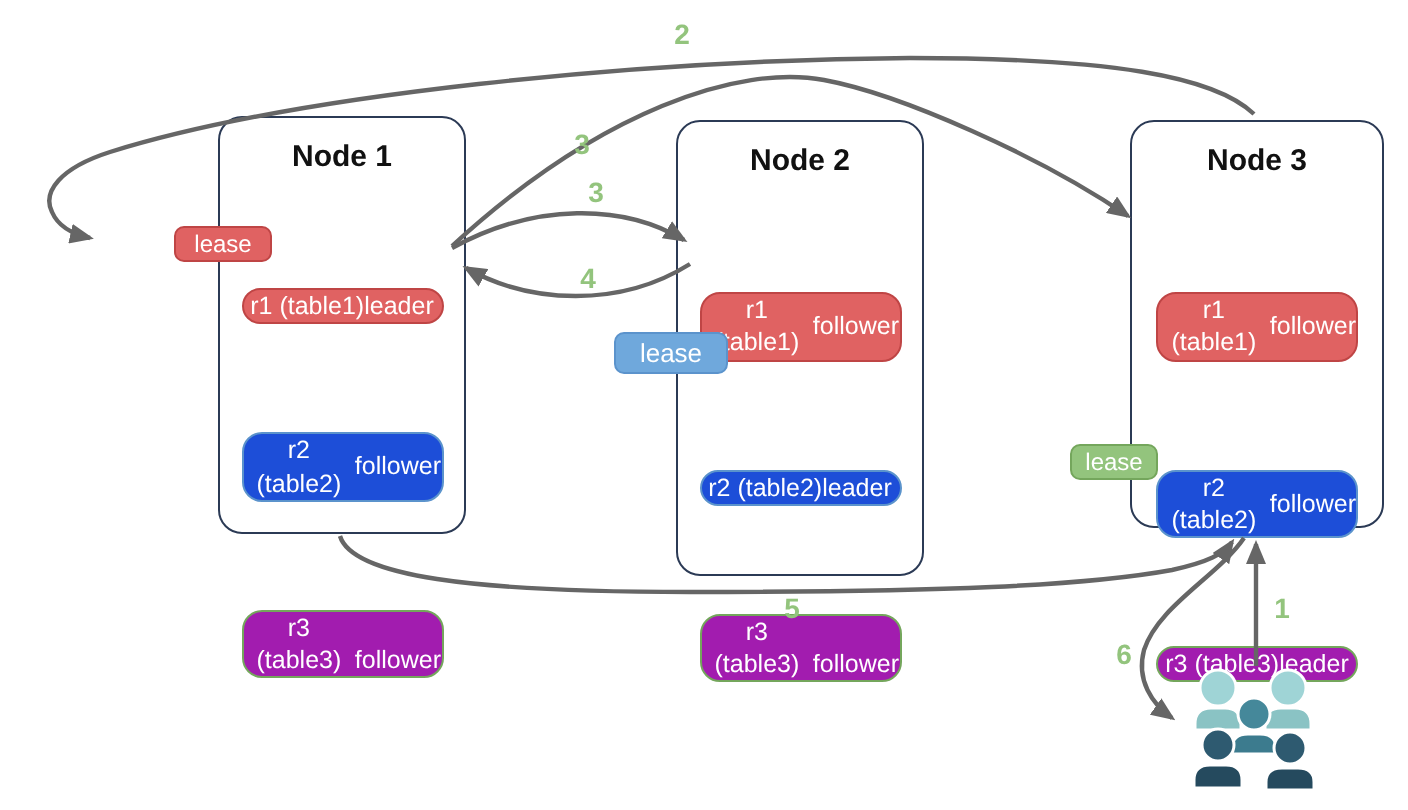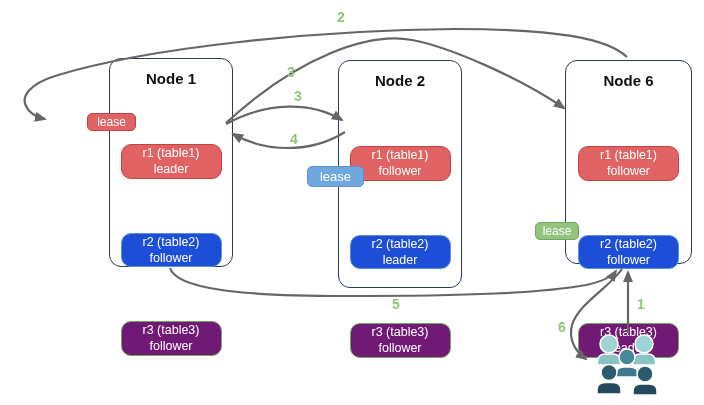--- a/index.html
+++ b/index.html
@@ -12,26 +12,26 @@
     position:absolute;box-sizing:border-box;background:#ffffff;
     border:1.5px solid #2b3a55;border-radius:12px;
     display:flex;flex-direction:column;align-items:center;padding-top:10px;z-index:2;gap:46px;
   }
   .node-1{left:109px;top:58px;width:124px;height:209px;}
   .node-2{left:338px;top:60px;width:124px;height:228px;}
   .node-3{left:565px;top:60px;width:127px;height:204px;}
   .node-title{font-size:15px;font-weight:bold;color:#111111;height:20px;line-height:20px;margin-bottom:9px;}
   .rbox{
     box-sizing:border-box;width:101px;height:47px;border-radius:10px;margin-bottom:8px;
-    display:flex;flex-direction:column;justify-content:center;align-items:center;
+    display:flex;flex-direction:row;justify-content:center;align-items:center;
     color:#ffffff;font-size:12.5px;line-height:1.3;text-align:center;
   }
   .rbox.red{background:#e06262;border:1.5px solid #bf4545;}
   .rbox.blue{background:#1d4ed8;border:1.5px solid #5b93cc;}
-  .rbox.green{background:#701a75;border:1.5px solid #74a65c;}
+  .rbox.green{background:#a21caf;border:1.5px solid #74a65c;align-items:flex-end;}
   
   .lease{
     position:absolute;box-sizing:border-box;z-index:4;border-radius:5px;
     display:flex;justify-content:center;align-items:center;
     color:#ffffff;font-size:12px;margin-left:29px;
   }
   .lease-red{left:58px;top:113px;width:49px;height:18px;background:#e06262;border:1.5px solid #bf4545;}
   .lease-blue{left:278px;top:166px;width:57px;height:21px;font-size:13px;background:#6fa8dc;border:1.5px solid #5b93cc;}
   .lease-green{left:506px;top:222px;width:44px;height:18px;background:#93c47d;border:1.5px solid #74a65c;}
   
@@ -114,21 +114,21 @@
       <span>r2 (table2)</span>
       <span>leader</span>
     </div>
     <div class="rbox green">
       <span>r3 (table3)</span>
       <span>follower</span>
     </div>
   </div>
 
   <div class="node node-3">
-    <div class="node-title">Node 6</div>
+    <div class="node-title">Node 3</div>
     <div class="rbox red">
       <span>r1 (table1)</span>
       <span>follower</span>
     </div>
     <div class="rbox blue">
       <span>r2 (table2)</span>
       <span>follower</span>
     </div>
     <div class="rbox green">
       <span>r3 (table3)</span>

